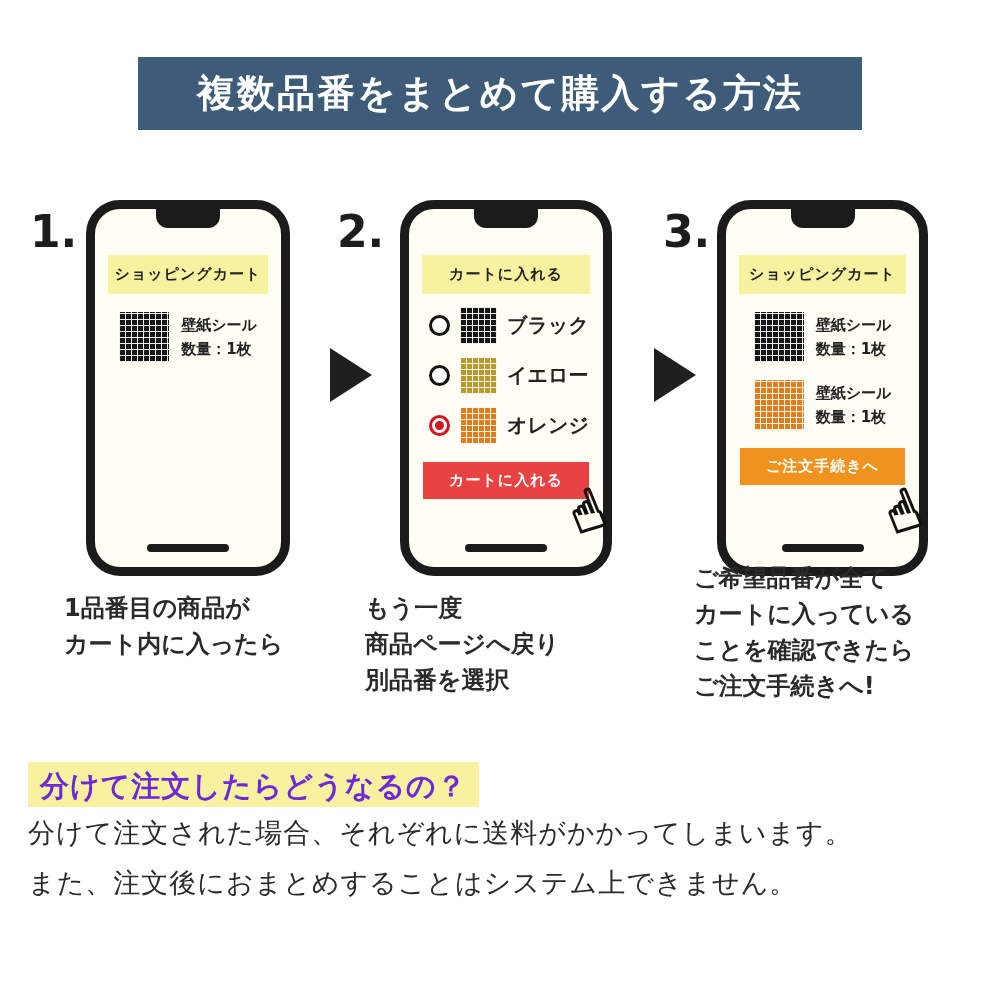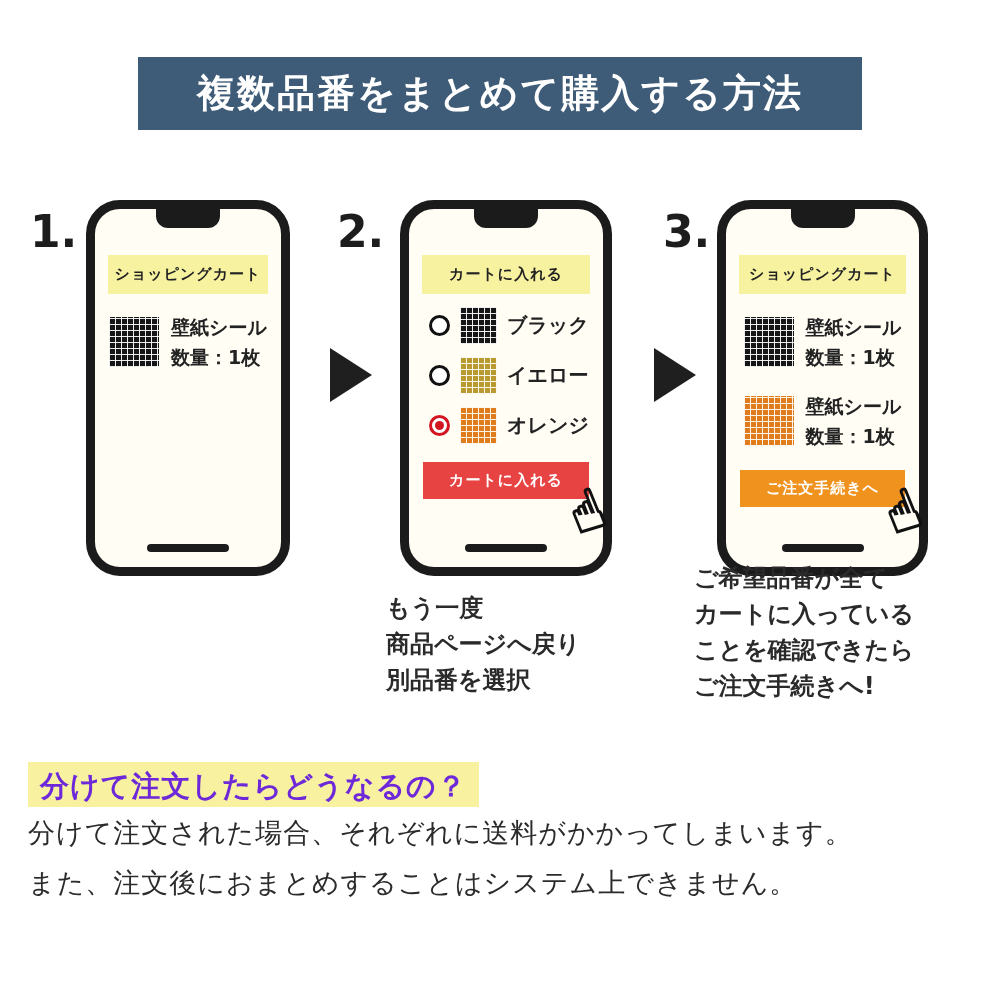--- a/index.html
+++ b/index.html
@@ -75,21 +75,21 @@
   .grid-black  { background-color:#161616; }
   .grid-yellow { background-color:#b89a2e; }
   .grid-orange { background-color:#e07c1c; }
 
   
   .product-row {
     display:flex; align-items:center; justify-content:center;
     gap:12px; margin-top:18px;
   }
   .product-swatch { width:50px; height:50px; }
-  .product-text { font-size:19px; font-weight:bold; line-height:1.6; color:#222; }
+  .product-text { font-size:15px; font-weight:bold; line-height:1.6; color:#222; }
 
   
   .option-row {
     display:flex; align-items:center;
     gap:10px; margin:13px 0 0 20px;
   }
   .radio {
     width:21px; height:21px; border:3px solid #111;
     border-radius:50%; background:#fff; position:relative; flex:none;
   }
@@ -137,21 +137,21 @@
   .arrow1 { left:330px; top:348px; }
   .arrow2 { left:654px; top:348px; }
 
   
   .caption {
     position:absolute;
     font-size:24px; font-weight:600; color:#2a2a2a;
     line-height:1.5;
   }
   .cap1 { left:64px;  top:590px; }
-  .cap2 { left:386px; top:590px; }
+  .cap2 { left:365px; top:590px; }
   .cap3 { left:694px; top:560px; }
 
   
   .footer-heading {
     position:absolute; left:28px; top:762px;
     display:inline-block;
     background:#f7f1a0;
     padding:5px 12px 0;
     font-size:29px; font-weight:bold; color:#6d28d9;
     letter-spacing:1px;
@@ -237,20 +237,24 @@
         <div>数量：1枚</div>
       </div>
     </div>
 
     <div class="phone-btn btn-orange">ご注文手続きへ</div>
     <div class="home-bar"></div>
   </div>
 
   <span class="hand hand3">☝</span>
 
+  <div class="caption cap1">
+    <div>1品番目の商品が</div>
+    <div>カート内に入ったら</div>
+  </div>
 
   <div class="caption cap2">
     <div>もう一度</div>
     <div>商品ページへ戻り</div>
     <div>別品番を選択</div>
   </div>
 
   <div class="caption cap3">
     <div>ご希望品番が全て</div>
     <div>カートに入っている</div>

